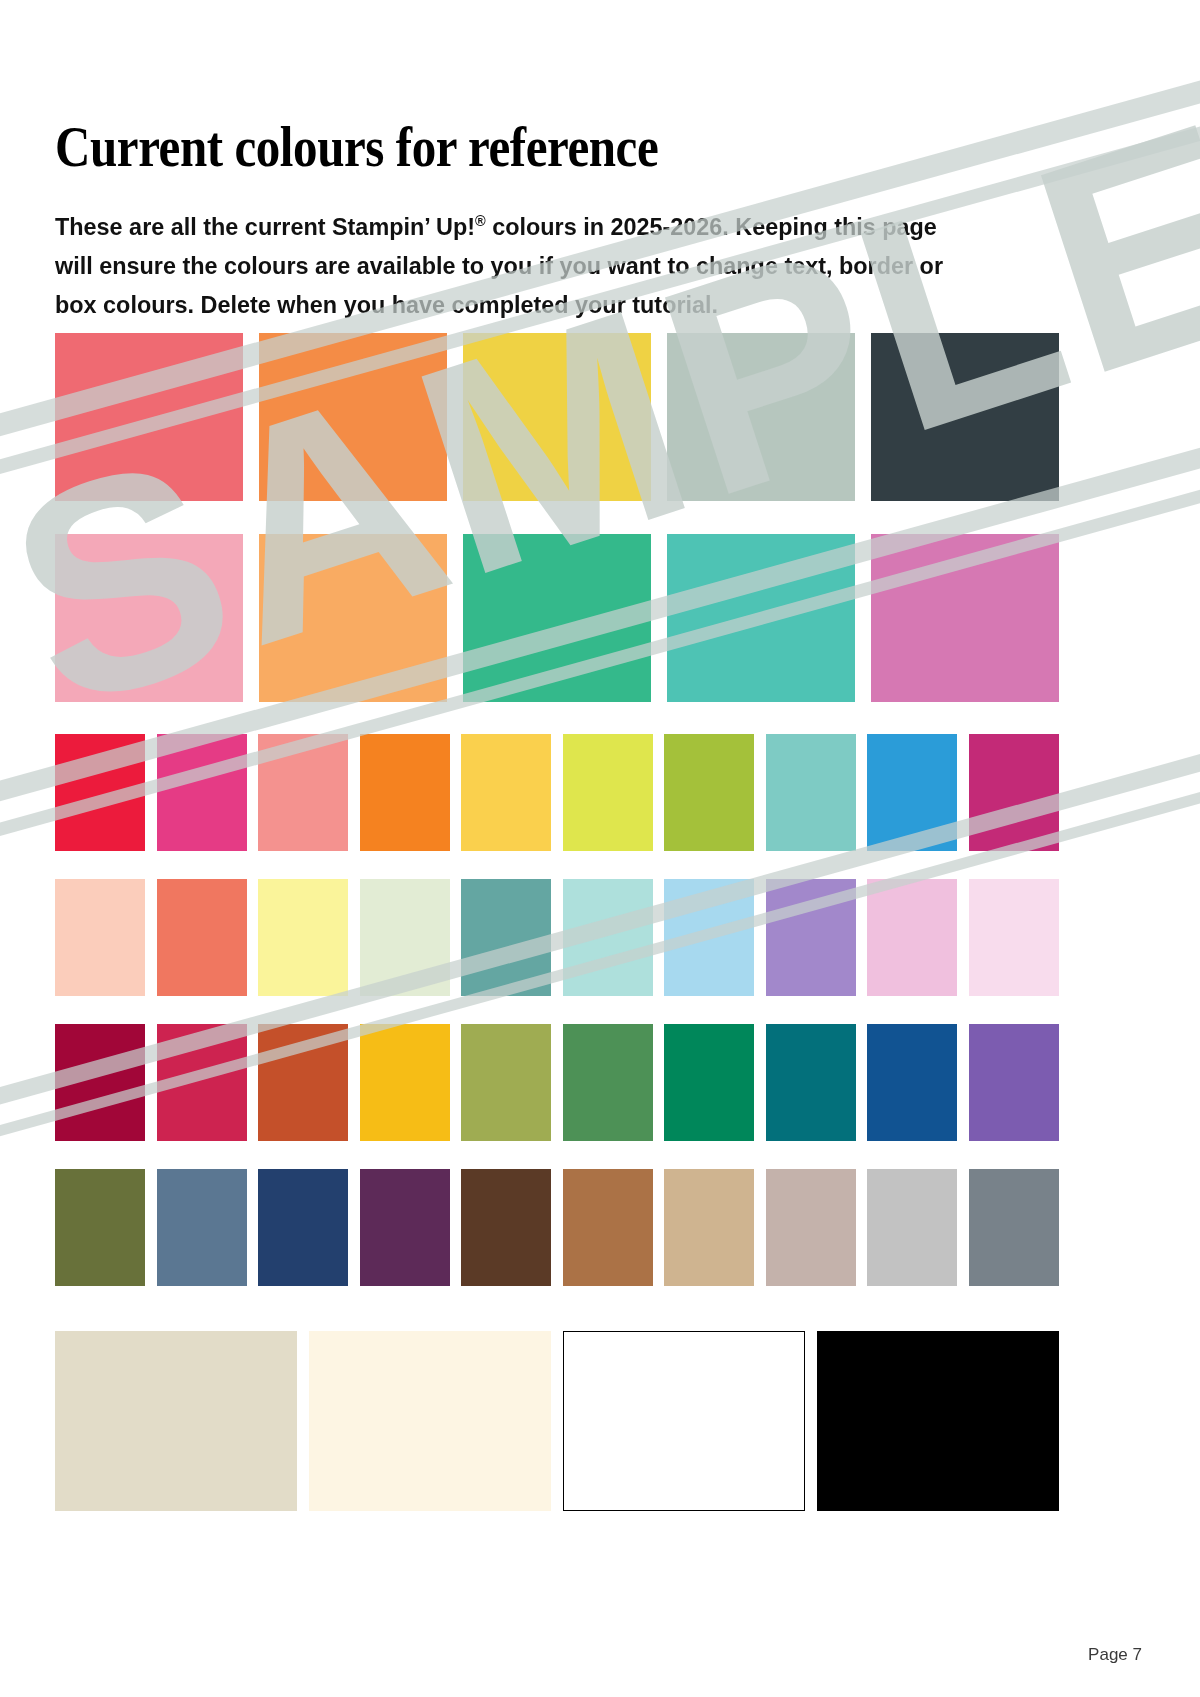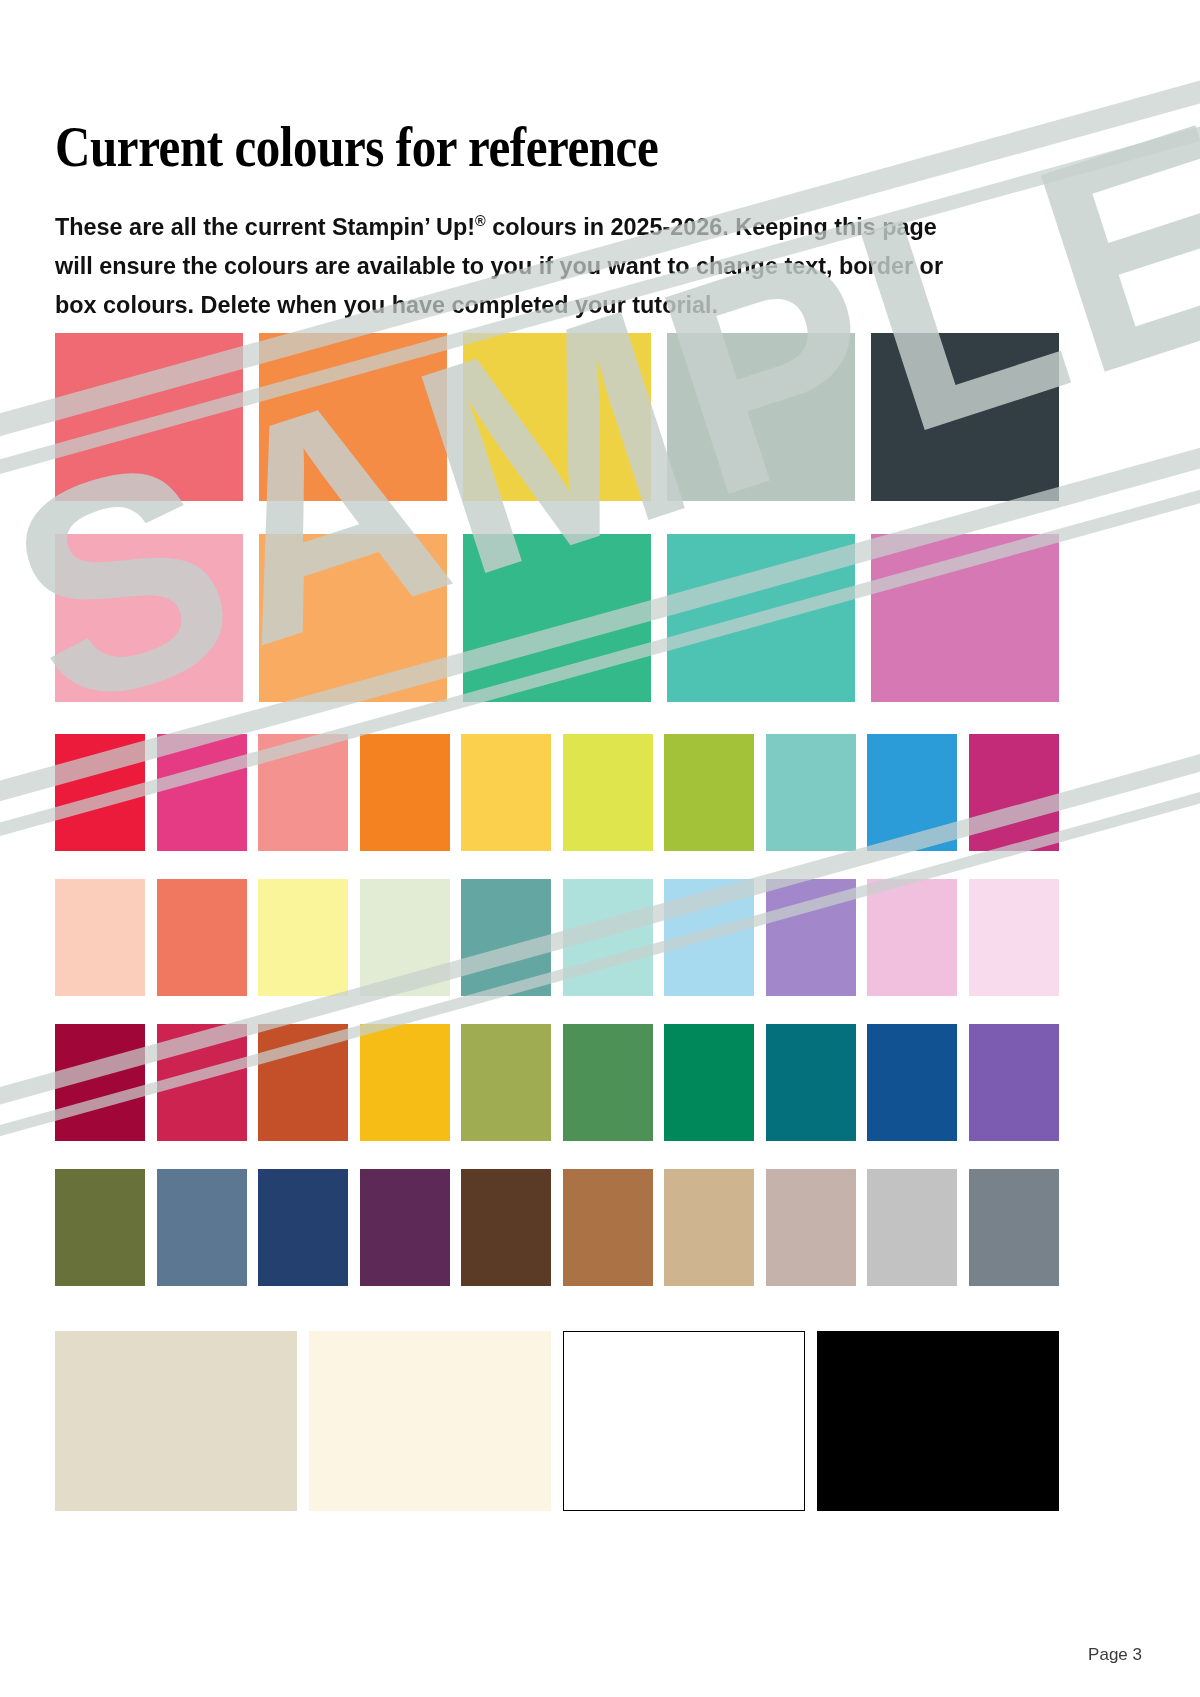--- a/index.html
+++ b/index.html
@@ -229,15 +229,15 @@
   <div class="watermark">
     <div class="wm-band wm-band-a"></div>
     <div class="wm-band wm-band-b"></div>
     <div class="wm-band wm-band-c"></div>
     <div class="wm-band wm-band-d"></div>
     <div class="wm-band wm-band-e"></div>
     <div class="wm-band wm-band-f"></div>
     <div class="wm-text">SAMPLE</div>
   </div>
 
-  <div class="page-footer">Page 3</div>
+  <div class="page-footer">Page 7</div>
 
 </div>
 
 </body></html>

